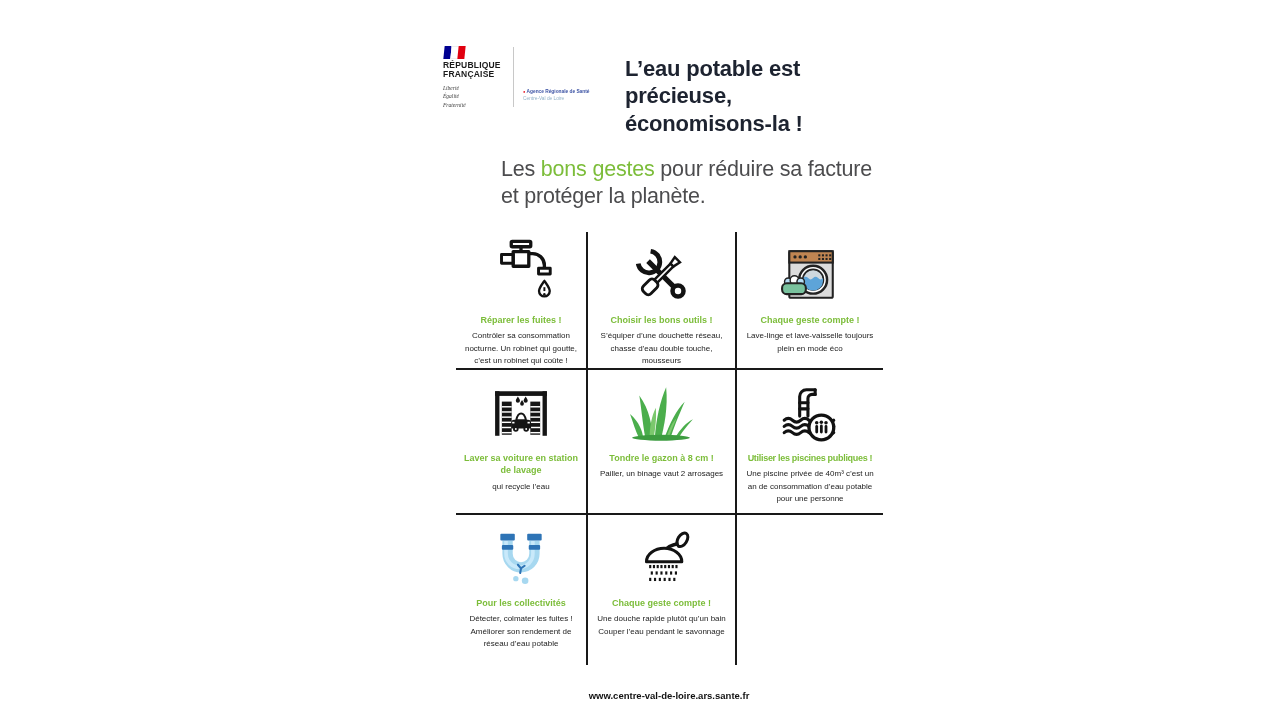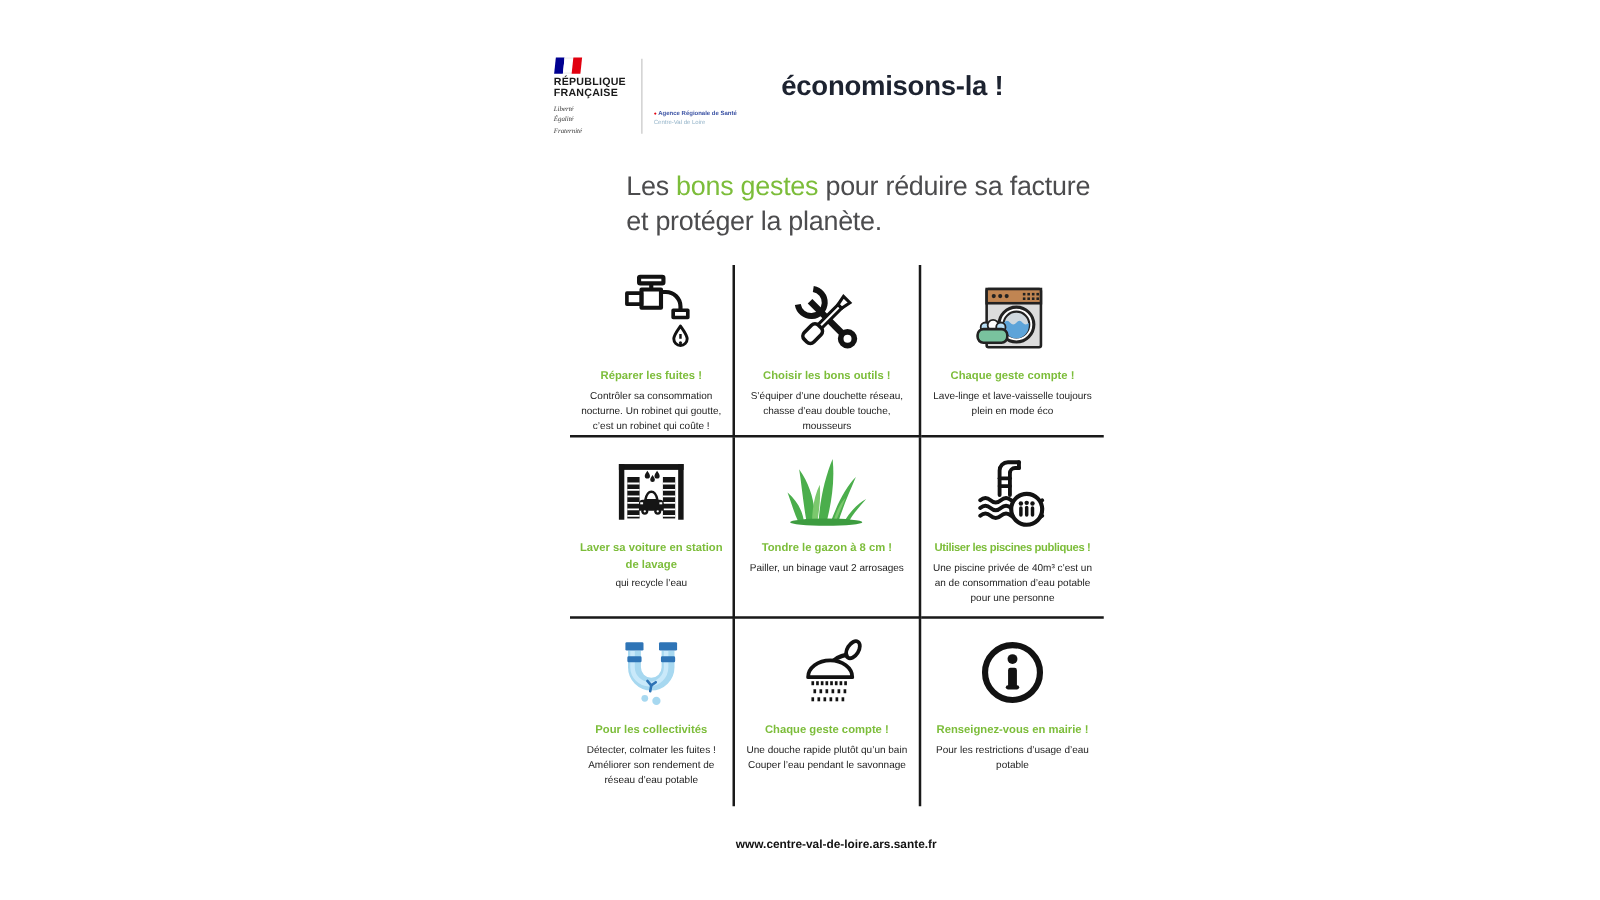--- a/index.html
+++ b/index.html
@@ -78,20 +78,21 @@
     <div class="hdr-divider"></div>
 
     <div class="ars-block">
       <div class="ars-sub">
         <span class="ars-agency"><span class="dot">●</span> <span>Agence Régionale de Santé</span></span>
         <span class="ars-region">Centre-Val de Loire</span>
       </div>
     </div>
 
     <div class="title-block">
+      <div>L’eau potable est précieuse,</div>
       <div>économisons-la !</div>
     </div>
   </div>
 
   <div class="intro">
     <div><span>Les </span><span class="hl">bons gestes</span><span> pour réduire sa facture</span></div>
     <div>et protéger la planète.</div>
   </div>
 
   <div class="grid">
@@ -312,30 +313,18 @@
           </g>
         </svg>
       </div>
       <div class="ctitle">Chaque geste compte !</div>
       <div class="cbody">
         <div>Une douche rapide plutôt qu’un bain</div>
         <div>Couper l’eau pendant le savonnage</div>
       </div>
     </div>
 
-    <div class="cell">
-      <div class="icon-box">
-        <svg width="60" height="60" viewBox="0 0 56 56">
-          <circle cx="28" cy="28" r="20.5" fill="#ffffff" stroke="#121212" stroke-width="4.6"></circle>
-          <circle cx="28" cy="18" r="3.7" fill="#121212"></circle>
-          <rect x="24.7" y="24.5" width="6.6" height="15" rx="1.8" fill="#121212"></rect>
-          <rect x="23" y="37.5" width="10" height="3.2" rx="1.6" fill="#121212"></rect>
-        </svg>
-      </div>
-      <div class="ctitle">Renseignez-vous en mairie !</div>
-      <div class="cbody">Pour les restrictions d’usage d’eau potable</div>
-    </div>
 
   </div>
 
   <div class="footer">www.centre-val-de-loire.ars.sante.fr</div>
 
 </div>
 
 </body></html>

